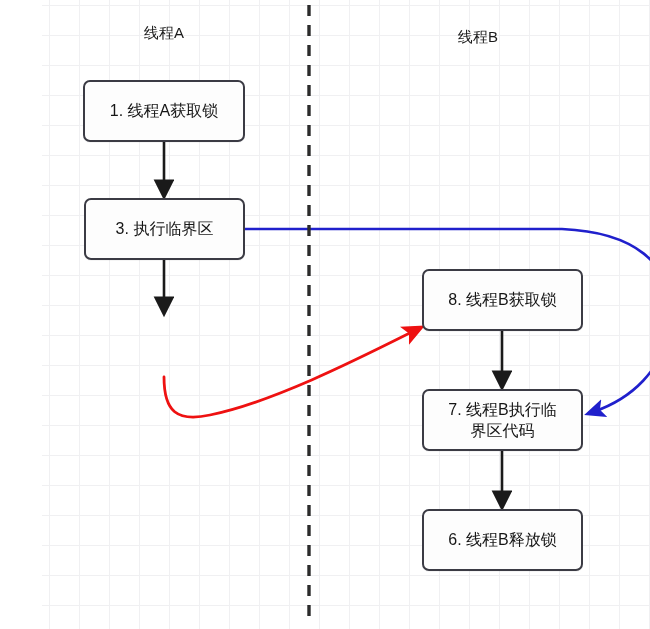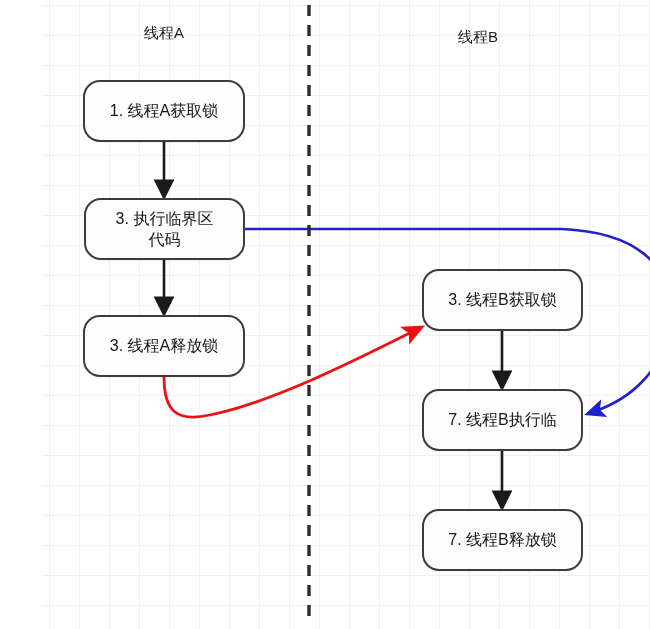--- a/index.html
+++ b/index.html
@@ -29,21 +29,21 @@
     color: #1a1a1a;
     text-align: center;
     white-space: nowrap;
     transform: translateX(-50%);
     letter-spacing: 0.2px;
   }
   .node {
     position: absolute;
     box-sizing: border-box;
     border: 2px solid #3b3b44;
-    border-radius: 17px;
+    border-radius: 7px;
     background: #fdfdfd;
     display: flex;
     align-items: center;
     justify-content: center;
     text-align: center;
     font-size: 16px;
     color: #161616;
     line-height: 1.32;
     padding: 2px 6px;
     box-shadow: 0 1px 0 rgba(0,0,0,0.04);
@@ -94,35 +94,32 @@
     <line x1="267" y1="5" x2="267" y2="617" stroke="#2b2b2b" stroke-width="3.4" stroke-dasharray="11 9"></line>
   </svg>
 
   <div class="node" style="left:41px; top:80px; width:162px; height:62px;">
     <span class="node-label">1. 线程A获取锁</span>
   </div>
 
   <div class="node" style="left:42px; top:198px; width:161px; height:62px;">
     <div>
       <span class="node-label">3. 执行临界区</span>
-      <span class="node-label">代码</span>
     </div>
   </div>
 
-  <div class="node" style="left:41px; top:315px; width:162px; height:62px;">
-    <span class="node-label">3. 线程A释放锁</span>
-  </div>
 
   <div class="node" style="left:380px; top:269px; width:161px; height:62px;">
-    <span class="node-label">3. 线程B获取锁</span>
+    <span class="node-label">8. 线程B获取锁</span>
   </div>
 
   <div class="node" style="left:380px; top:389px; width:161px; height:62px;">
     <div>
       <span class="node-label">7. 线程B执行临</span>
+      <span class="node-label">界区代码</span>
     </div>
   </div>
 
   <div class="node" style="left:380px; top:509px; width:161px; height:62px;">
-    <span class="node-label">7. 线程B释放锁</span>
+    <span class="node-label">6. 线程B释放锁</span>
   </div>
 
 </div>
 
 </body></html>

